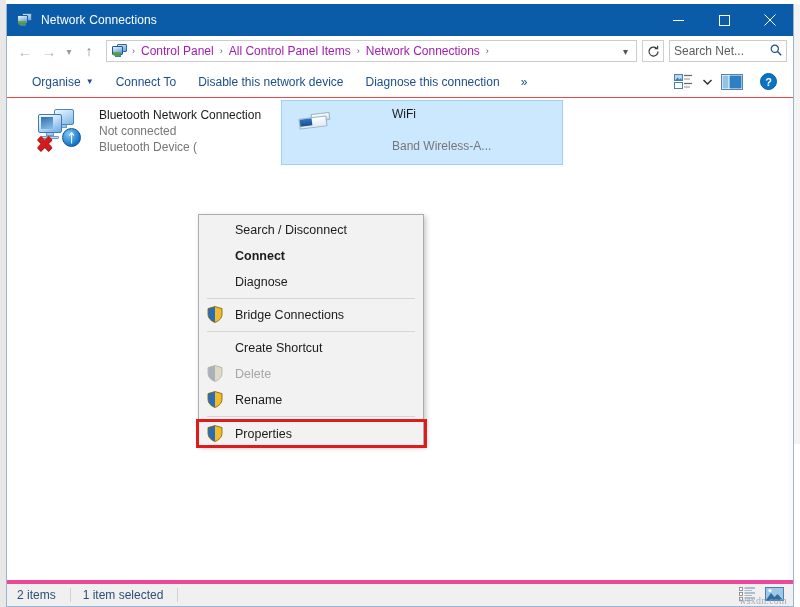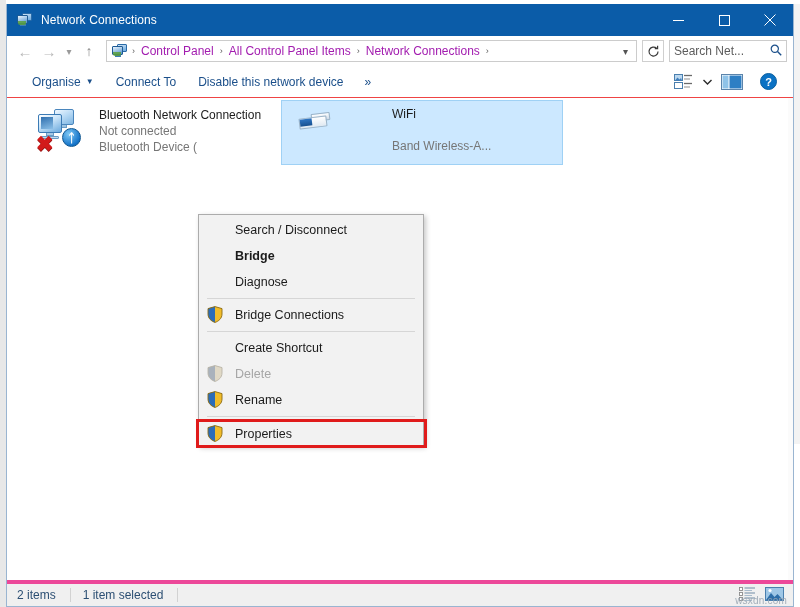--- a/index.html
+++ b/index.html
@@ -288,20 +288,21 @@
   }
   .status-right {
     position: absolute; right: 8px; top: 2px;
     display: flex; align-items: center; gap: 6px;
   }
   .vbtn { width: 20px; height: 18px; position: relative; }
   .watermark {
     position: absolute; right: 6px; bottom: 0px;
     font-size: 10px; color: #9aa7b4; letter-spacing: .2px;
     opacity: .9;
+    font-family: Liberation Serif, serif;
   }
 </style>
 </head>
 <body>
 
 <div id="app">
 
   <div class="desktop-top"></div>
   <div class="desktop-left"></div>
 
@@ -380,20 +381,23 @@
     <div class="cmdbar">
       <div class="cmd">
         <span>Organise</span>
         <span class="caret">▼</span>
       </div>
       <div class="cmd">
         <span>Connect To</span>
       </div>
       <div class="cmd">
         <span>Disable this network device</span>
+      </div>
+      <div class="cmd">
+        <span>Diagnose this connection</span>
       </div>
       <div class="cmd-chevrons">»</div>
 
       <div class="cmd-right">
         <div class="viewbtn">
           <svg width="19" height="17" viewBox="0 0 19 17">
             <rect x="0.5" y="1.5" width="8" height="6" fill="#bcd8ef" stroke="#4a7fae" stroke-width="1"></rect>
             <path d="M1 7.5 L3.5 4.5 L5.5 6.5 L7 5 L8 7.5 Z" fill="#3f7fbd"></path>
             <rect x="0.5" y="9.5" width="8" height="6" fill="#ffffff" stroke="#4a7fae" stroke-width="1"></rect>
             <line x1="10" y1="2.5" x2="18" y2="2.5" stroke="#6b6b6b" stroke-width="1.3"></line>
@@ -463,21 +467,21 @@
       <div class="ctxmenu">
 
 
         <div class="mi">
           <span class="mi-shield"></span>
           <span class="mi-label">Search / Disconnect</span>
         </div>
 
         <div class="mi">
           <span class="mi-shield"></span>
-          <span class="mi-label bold">Bridge</span>
+          <span class="mi-label bold">Connect</span>
         </div>
 
         <div class="mi">
           <span class="mi-shield"></span>
           <span class="mi-label">Diagnose</span>
         </div>
 
         <div class="mi-sep"></div>
 
         <div class="mi">

